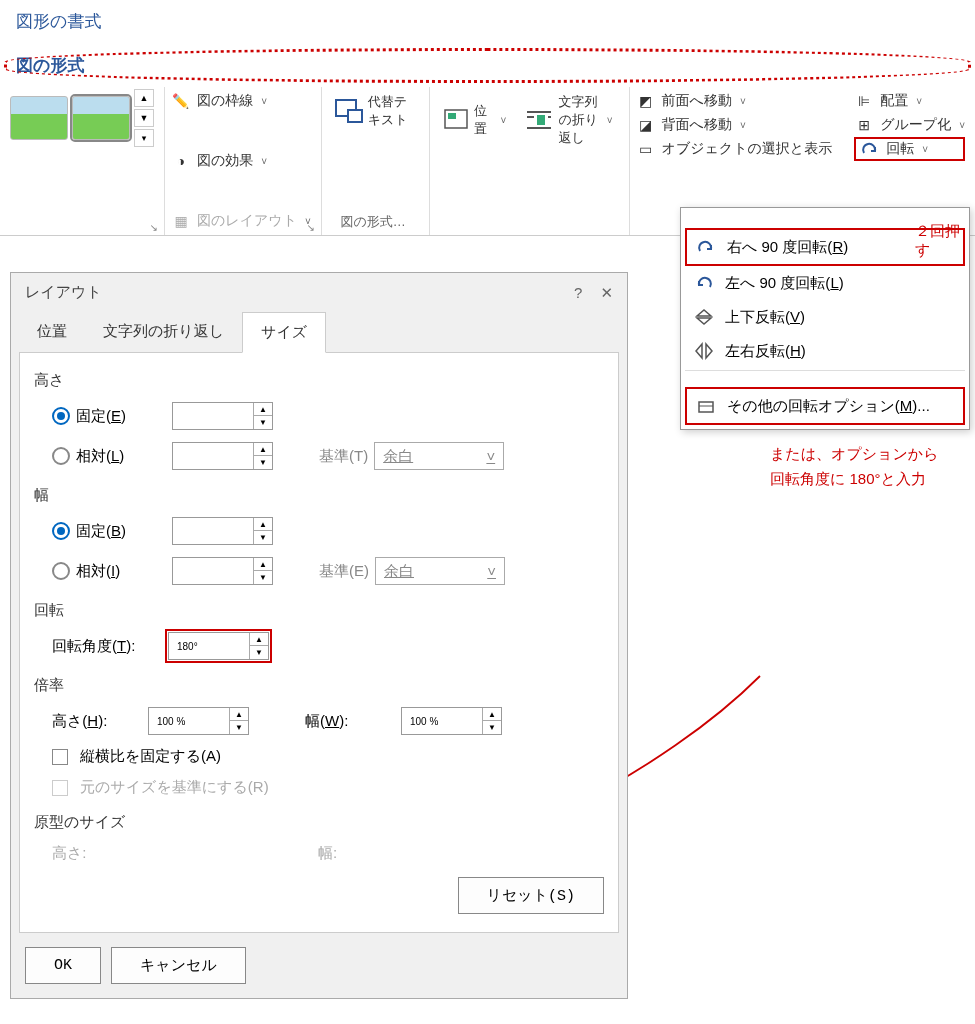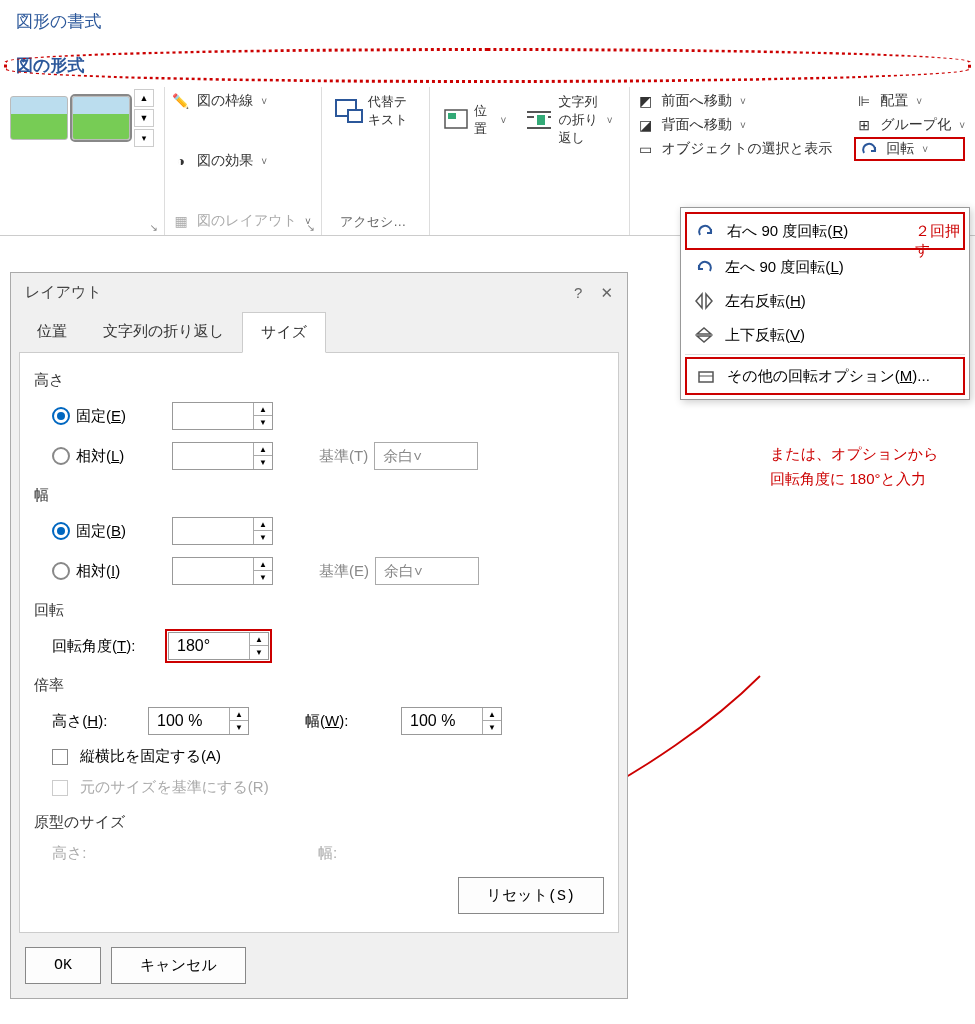--- a/index.html
+++ b/index.html
@@ -30,48 +30,48 @@
 .dlg-launcher { position:absolute; right:2px; bottom:2px; font-size:10px; color:#888; }
 .chev { font-size:10px; color:#666; margin-left:2px; }
 .highlight-red { border:2px solid #c00; padding:1px 4px; }
 
 
 .dropdown { position:absolute; left:680px; top:207px; width:290px; background:#fff; border:1px solid #999; box-shadow:2px 2px 8px rgba(0,0,0,.2); padding:4px; }
 .dd-item { display:flex; align-items:center; gap:10px; padding:7px 8px; font-size:15px; }
 .dd-item .u { text-decoration:underline; }
 .dd-icon { width:22px; height:20px; display:flex; align-items:center; justify-content:center; }
 .dd-sep { border-top:1px solid #ddd; margin:2px 0; }
-.dd-hl { border:2px solid #c00; }
+.dd-hl { border:2px solid #c00;margin-top:16px; }
 
 
 .anno { position:absolute; color:#c00; font-size:15px; }
 
 
 .dialog { position:absolute; left:10px; top:248px; width:618px; background:#f0f0f0; border:1px solid #aaa;margin-top:24px; }
 .dlg-title { display:flex; justify-content:space-between; align-items:center; padding:10px 14px; font-size:15px; color:#444; }
 .dlg-close { display:flex; gap:18px; color:#666; }
 .tabs { display:flex; border-bottom:1px solid #ccc; margin:0 8px; }
 .tab { padding:10px 18px; font-size:15px; color:#333; }
 .tab.active { background:#fff; border:1px solid #ccc; border-bottom:1px solid #fff; margin-bottom:-1px; }
 .dlg-body { background:#fff; margin:0 8px; padding:8px 14px 14px; border:1px solid #ccc; border-top:none; }
 .section-title { font-size:15px; color:#333; margin:10px 0 6px; }
 .row { display:flex; align-items:center; gap:6px; padding:6px 0 6px 18px; font-size:15px; }
 .radio { width:18px; height:18px; border:2px solid #888; border-radius:50%; display:inline-flex; align-items:center; justify-content:center; }
 .radio.checked::after { content:""; width:8px; height:8px; background:#0067c0; border-radius:50%; }
 .radio.checked { border-color:#0067c0; }
 .label { min-width:90px; }
 .label .u { text-decoration:underline; }
 .spin { display:flex; align-items:stretch; border:1px solid #999; height:28px; background:#fff; }
-.spin input { border:none; width:80px; padding:0 8px; font-size:16px; outline:none; }
+.spin input { border:none; width:80px; padding:0 8px; font-size:10px; outline:none; }
 .spin-btns { display:flex; flex-direction:column; border-left:1px solid #aaa; }
 .spin-btns span { width:18px; height:13px; font-size:8px; display:flex; align-items:center; justify-content:center; border-bottom:1px solid #aaa; }
 .spin-btns span:last-child { border-bottom:none; }
 .spin.hl { outline:2px solid #c00; outline-offset:1px; }
 .base-label { margin-left:40px; color:#888; }
-.combo { border:1px solid #aaa; height:28px; width:104px; display:flex; align-items:center; padding:0 8px; color:#888; background:#fff; }
+.combo { border:1px solid #aaa; height:28px; width:130px; display:flex; align-items:center; justify-content:space-between; padding:0 8px; color:#888; background:#fff;text-decoration:underline; }
 .chk { width:16px; height:16px; border:1px solid #888; display:inline-block; margin-right:6px; }
 .chk.disabled { border-color:#ccc; }
 .gray { color:#aaa; }
 .dlg-footer { display:flex; justify-content:flex-start; gap:10px; padding:14px;border-radius:10px; }
 .btn { border:1px solid #888; background:#fdfdfd; padding:8px 28px; font-size:15px;font-family:Liberation Mono, monospace; }
 .btn-reset-row { display:flex; justify-content:flex-end; padding:8px 0 4px; }
 
 
 svg.arrow { position:absolute; pointer-events:none; }
 </style>
@@ -120,21 +120,21 @@
   <div class="group group-sep">
     <div class="big-btn">
       <div class="big-icon">
         <svg width="30" height="26">
             <rect x="2" y="2" width="20" height="16" fill="none" stroke="#2b579a" stroke-width="2"></rect>
             <rect x="14" y="12" width="14" height="12" fill="#fff" stroke="#2b579a" stroke-width="2"></rect>
           </svg>
       </div>
       <span>代替テキスト</span>
     </div>
-    <div class="group-label">アクセシ…</div>
+    <div class="group-label">図の形式…</div>
   </div>
 
   <div class="group group-sep">
     <div style="display:flex; gap:6px;">
       <div class="big-btn">
         <div class="big-icon">
           <svg width="28" height="26">
               <rect x="3" y="3" width="22" height="18" fill="none" stroke="#555" stroke-width="1.5"></rect>
               <rect x="6" y="6" width="8" height="6" fill="#3a7"></rect>
             </svg>
@@ -218,32 +218,32 @@
         <svg width="20" height="18">
           <path d="M16 13 A6 6 0 1 0 5 11" fill="none" stroke="#2b579a" stroke-width="2"></path>
           <path d="M5 7 L5 11 L9 11" fill="none" stroke="#2b579a" stroke-width="2"></path>
         </svg>
       </span>
     <span>左へ 90 度回転(<span class="u">L</span>)</span>
   </div>
   <div class="dd-item">
     <span class="dd-icon">
         <svg width="20" height="18">
+          <path d="M3 8 L17 8 L10 2 Z M3 10 L17 10 L10 16 Z" fill="none" stroke="#555" stroke-width="1.5"></path>
+        </svg>
+      </span>
+    <span>上下反転(<span class="u">V</span>)</span>
+  </div>
+  <div class="dd-item">
+    <span class="dd-icon">
+        <svg width="20" height="18">
           <path d="M8 2 L8 16 L2 9 Z M12 2 L12 16 L18 9 Z" fill="none" stroke="#555" stroke-width="1.5"></path>
         </svg>
       </span>
     <span>左右反転(<span class="u">H</span>)</span>
-  </div>
-  <div class="dd-item">
-    <span class="dd-icon">
-        <svg width="20" height="18">
-          <path d="M3 8 L17 8 L10 2 Z M3 10 L17 10 L10 16 Z" fill="none" stroke="#555" stroke-width="1.5"></path>
-        </svg>
-      </span>
-    <span>上下反転(<span class="u">V</span>)</span>
   </div>
   <div class="dd-sep"></div>
   <div class="dd-item dd-hl">
     <span class="dd-icon">
         <svg width="20" height="18">
           <rect x="3" y="5" width="14" height="10" fill="none" stroke="#555" stroke-width="1.5"></rect>
           <line x1="3" y1="9" x2="17" y2="9" stroke="#555"></line>
         </svg>
       </span>
     <span>その他の回転オプション(<span class="u">M</span>)...</span>

